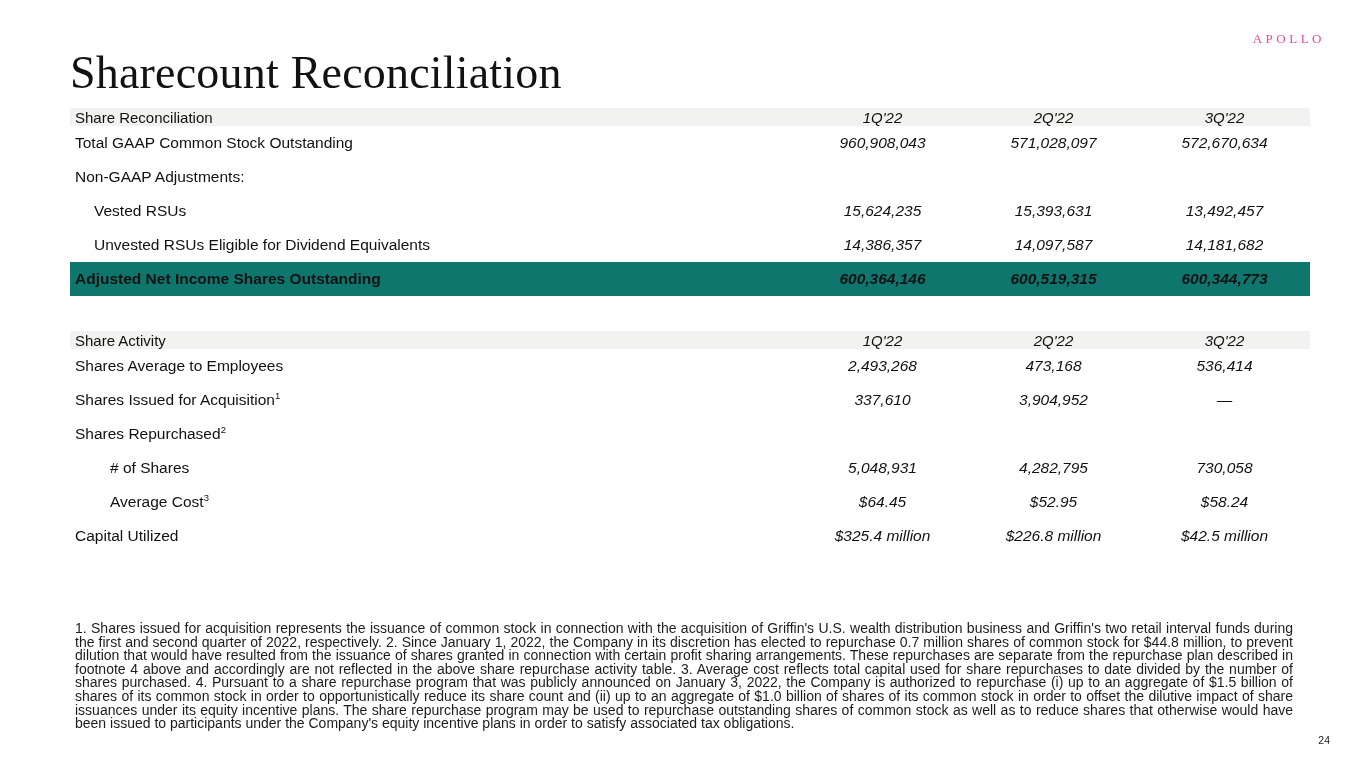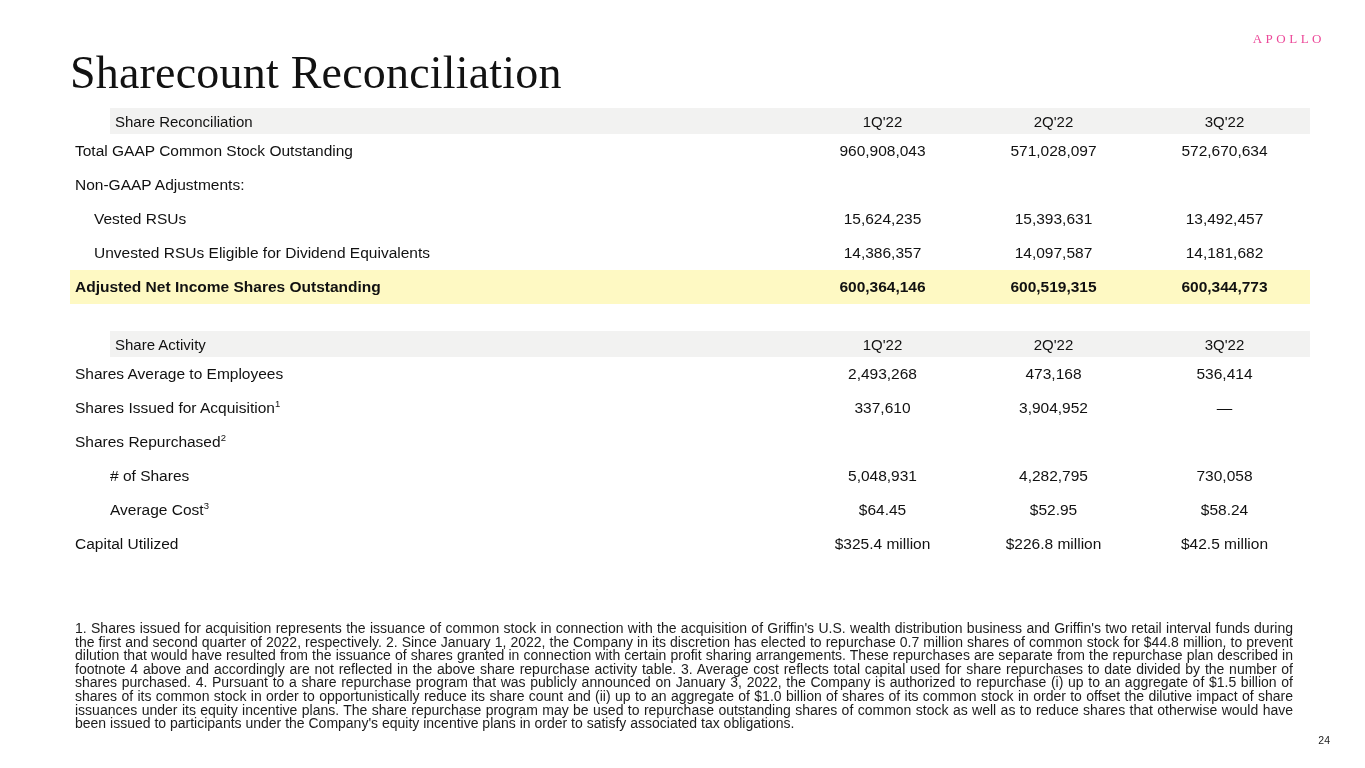--- a/index.html
+++ b/index.html
@@ -29,33 +29,32 @@
   .tbl-2 { top: 331px; }
   .row {
     display: grid;
     grid-template-columns: 1fr 171px 171px 171px;
     align-items: center;
     height: 34px;
     font-size: 15.5px;
     color: #111;
   }
   .row.hdr {
-    height: 26px;
+    height: 18px;
     background: #f2f2f1;
     font-size: 15px;
-    margin-left: 40px;
   }
   .row.total {
-    background: #fef9c3;
+    background: #0f766e;
     font-weight: bold;
   }
   .lbl { padding-left: 5px; white-space: nowrap; }
   .lbl.ind1 { padding-left: 24px; }
   .lbl.ind2 { padding-left: 40px; }
-  .val { text-align: center; white-space: nowrap; }
+  .val { text-align: center; white-space: nowrap; font-style: italic; }
   sup {
     font-size: 9.5px;
     vertical-align: baseline;
     position: relative;
     top: -6px;
     font-weight: inherit;
   }
   .footnotes {
     position: absolute; left: 75px; top: 622px;
     width: 1218px;

